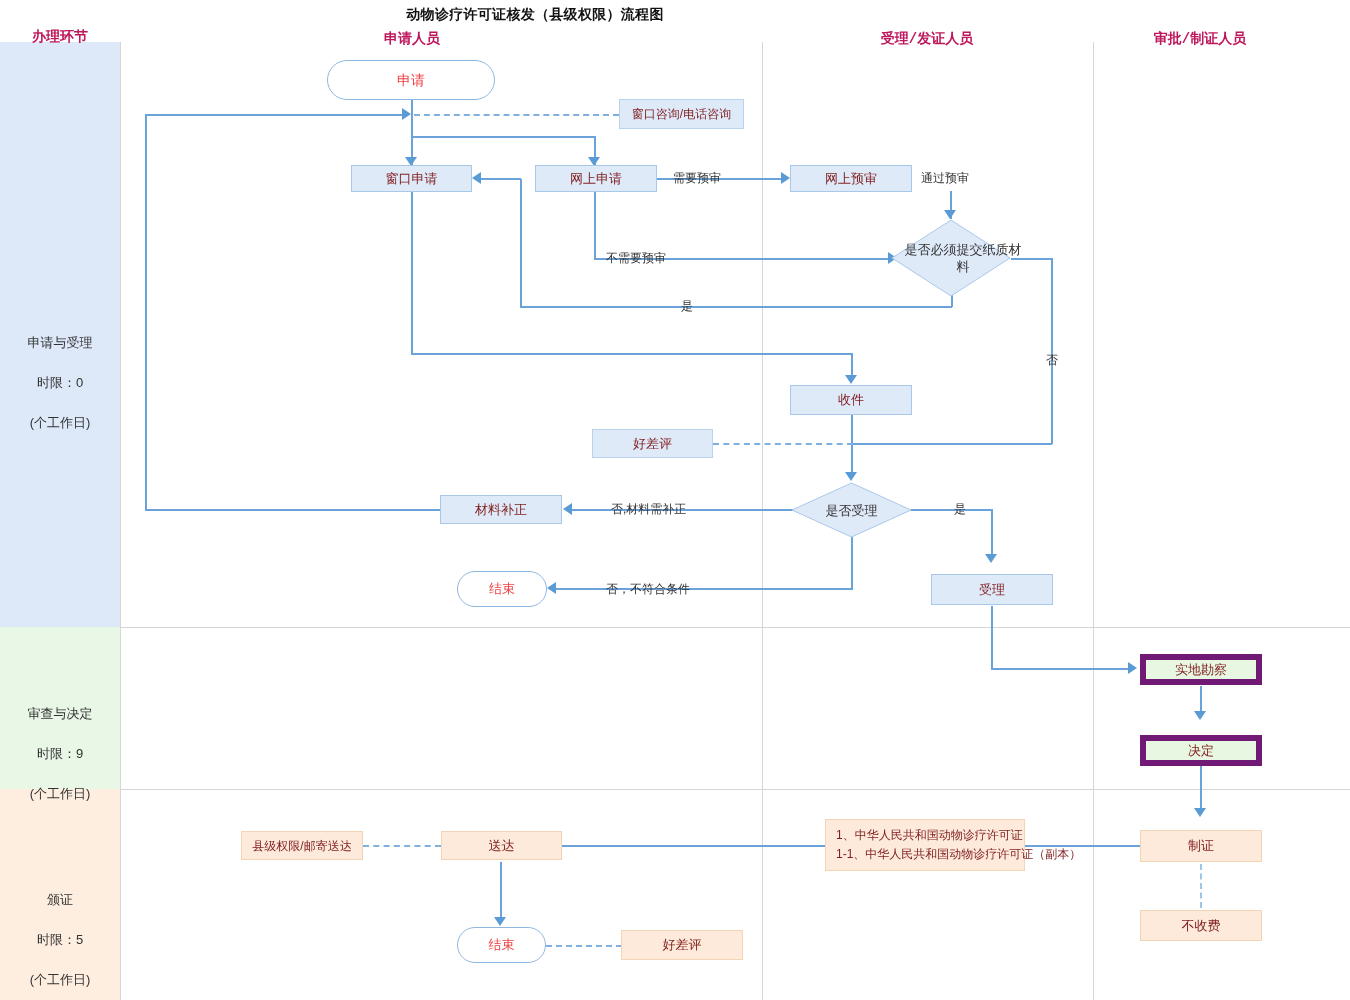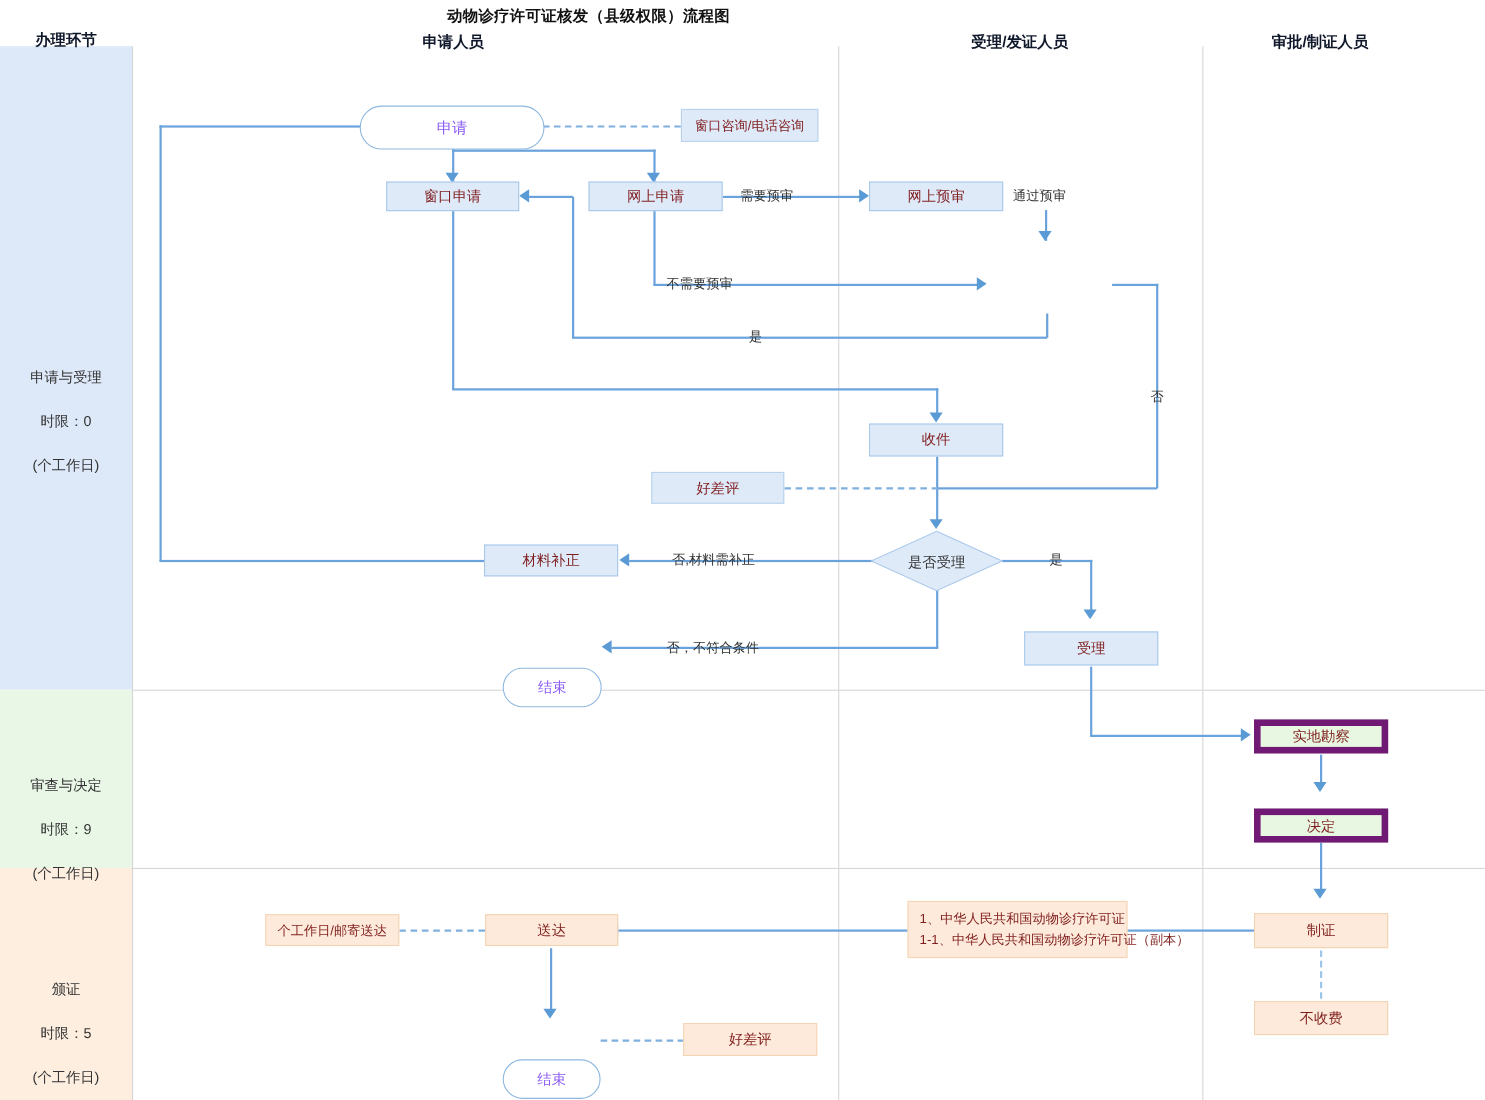--- a/index.html
+++ b/index.html
@@ -15,21 +15,21 @@
   .lane-band.apply{background:#dde8f8;}
   .lane-band.review{background:#e8f7e6;}
   .lane-band.issue{background:#fdeee0;}
 
   .lane-label{
     position:absolute;left:0;width:120px;text-align:center;
     font-size:13px;line-height:20px;color:#333;white-space:pre-line;
   }
 
   .col-header{
-    position:absolute;text-align:center;font-size:14px;font-weight:bold;color:#0f172a;
+    position:absolute;text-align:center;font-size:14px;font-weight:bold;color:#be185d;font-family:Liberation Mono, monospace;
   }
 
   .title{
     position:absolute;top:6px;left:0;width:1070px;text-align:center;
     font-size:14px;font-weight:bold;color:#111;letter-spacing:.3px;
   }
 
   
   .vline{position:absolute;width:1px;background:#d6d6d6;}
   .hline{position:absolute;height:1px;background:#d6d6d6;}
@@ -41,22 +41,21 @@
     font-size:13px;line-height:18px;color:#7f1d1d;
   }
   .rect{border:1px solid #a8c8ea;background:#dfeaf9;}
   .rect.green{border:6px solid #701a75;background:#e8f7e2;}
   .rect.peach{border:1px solid #f2d3b4;background:#fdeada;}
   .rect.note{background:#dfeaf9;border:1px solid #b9d2ee;}
   .rect.note-peach{background:#fdeada;border:1px solid #f3d5b6;}
 
   .terminal{
     border:1.6px solid #8fb8e0;background:#ffffff;border-radius:24px;
-    color:#8b5cf6;
-    margin-top:36px;
+    color:#ef4444;
   }
 
   .diamond-wrap{position:absolute;}
   .diamond-wrap svg{display:block;}
   .diamond-text{
     position:absolute;left:0;top:0;width:100%;height:100%;
     display:flex;align-items:center;justify-content:center;text-align:center;
     font-size:13px;line-height:17px;color:#333;pointer-events:none;
   }
 
@@ -210,20 +209,26 @@
   <div class="node terminal" style="left:327px;top:60px;width:168px;height:40px;font-size:14px;">申请</div>
 
   <div class="node rect note" style="left:619px;top:99px;width:125px;height:30px;font-size:12px;">窗口咨询/电话咨询</div>
 
   <div class="node rect" style="left:351px;top:165px;width:121px;height:27px;">窗口申请</div>
 
   <div class="node rect" style="left:535px;top:165px;width:122px;height:27px;">网上申请</div>
 
   <div class="node rect" style="left:790px;top:165px;width:122px;height:27px;">网上预审</div>
 
+  <div class="diamond-wrap" style="left:891px;top:219px;width:120px;height:78px;">
+    <svg width="120" height="78" viewBox="0 0 120 78">
+      <polygon points="60,1 119,39 60,77 1,39" fill="#dfeaf9" stroke="#a8c8ea" stroke-width="1"></polygon>
+    </svg>
+    <div class="diamond-text" style="padding:0 12px;">是否必须提交纸质材料</div>
+  </div>
 
   <div class="node rect" style="left:790px;top:385px;width:122px;height:30px;">收件</div>
 
   <div class="node rect note" style="left:592px;top:429px;width:121px;height:29px;">好差评</div>
 
   <div class="diamond-wrap" style="left:791px;top:482px;width:121px;height:56px;">
     <svg width="121" height="56" viewBox="0 0 121 56">
       <polygon points="60.5,1 120,28 60.5,55 1,28" fill="#dfeaf9" stroke="#a8c8ea" stroke-width="1"></polygon>
     </svg>
     <div class="diamond-text">是否受理</div>
@@ -243,19 +248,19 @@
 
   <div class="node rect peach" style="left:1140px;top:910px;width:122px;height:31px;">不收费</div>
 
   <div class="node rect note-peach node-left" style="left:825px;top:819px;width:200px;height:52px;display:block;padding:6px 0 0 10px;text-align:left;font-size:12px;line-height:19px;white-space:nowrap;">
     <span>1、中华人民共和国动物诊疗许可证</span><br>
     <span>1-1、中华人民共和国动物诊疗许可证（副本）</span>
   </div>
 
   <div class="node rect peach" style="left:441px;top:831px;width:121px;height:29px;">送达</div>
 
-  <div class="node rect note-peach" style="left:241px;top:831px;width:122px;height:29px;font-size:12px;">个工作日/邮寄送达</div>
+  <div class="node rect note-peach" style="left:241px;top:831px;width:122px;height:29px;font-size:12px;">县级权限/邮寄送达</div>
 
   <div class="node terminal" style="left:457px;top:927px;width:89px;height:36px;">结束</div>
 
   <div class="node rect note-peach" style="left:621px;top:930px;width:122px;height:30px;">好差评</div>
 
 </div>
 
 </body></html>

